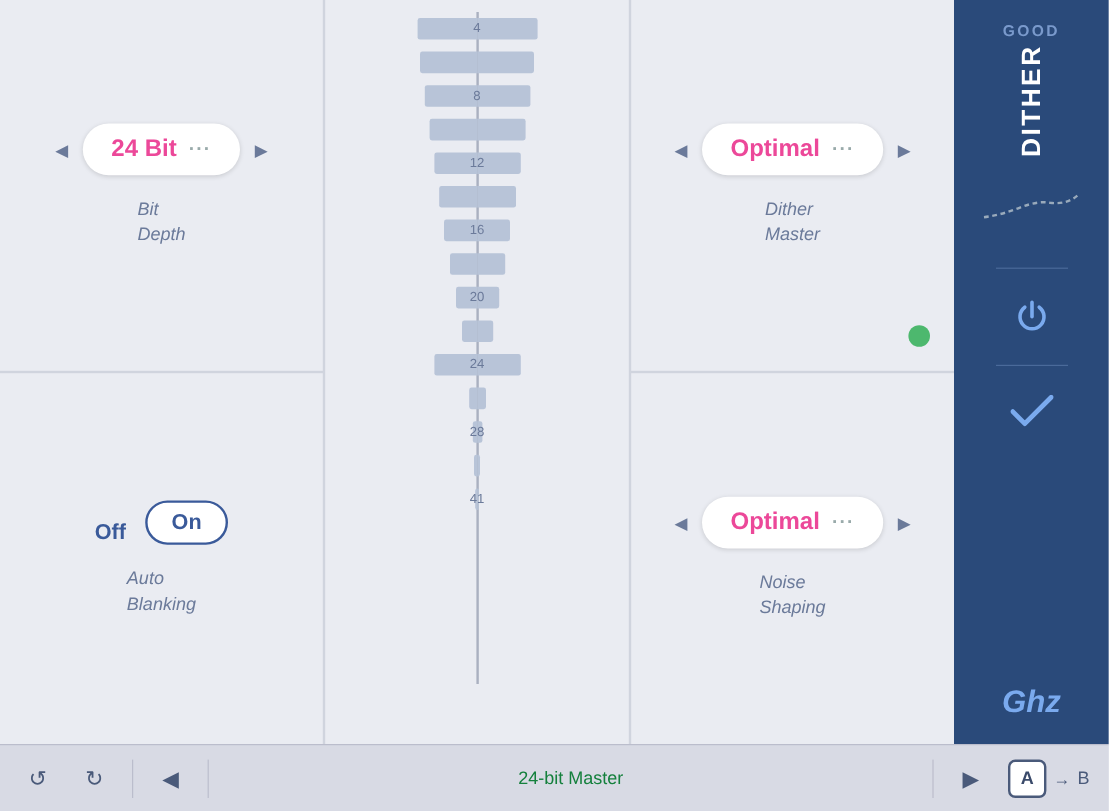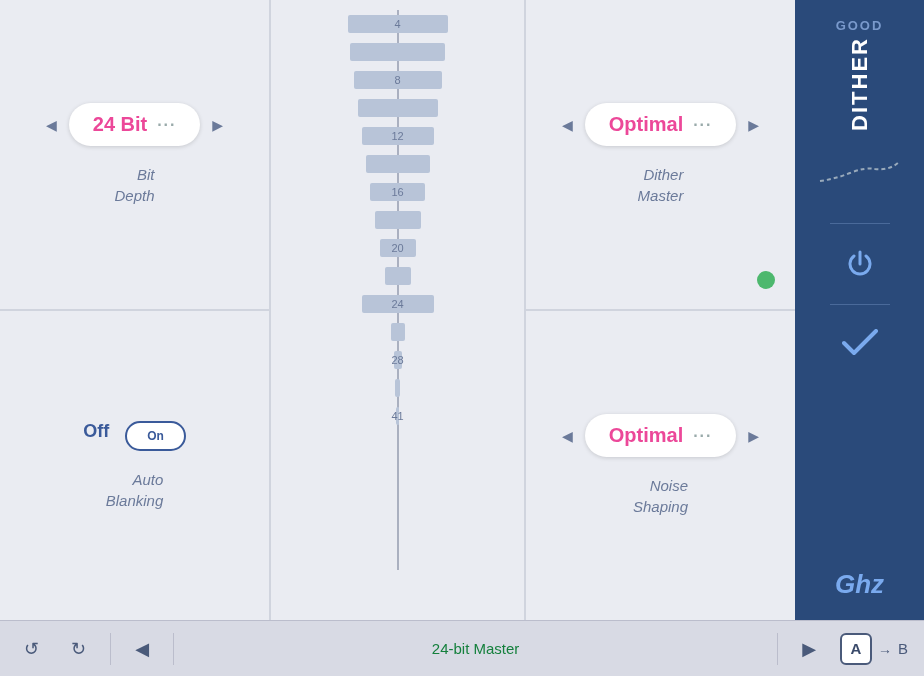--- a/index.html
+++ b/index.html
@@ -80,21 +80,21 @@
     .selector-pill .dots {
       font-size: 16px;
       color: #9aa;
       letter-spacing: 1px;
     }
 
     .cell-label {
       font-style: italic;
       color: #6b7a9a;
       font-size: 15px;
-      text-align: right;
+      text-align: left;
       line-height: 1.4;
       margin-top: 8px;
     }
 
     
     .histogram-cell {
       grid-column: 2;
       grid-row: 1 / 3;
       display: flex;
       flex-direction: column;
@@ -163,37 +163,37 @@
       top: 0;
       bottom: 0;
       width: 2px;
       background: #aab0c0;
       transform: translateX(-50%);
     }
 
     
     .auto-blanking-controls {
       display: flex;
-      align-items: flex-start;
+      align-items: flex-end;
       gap: 16px;
       margin-bottom: 10px;
     }
 
     .off-text {
       font-size: 18px;
       font-weight: 600;
       color: #3a5a9a;
     }
 
     .on-pill {
       background: white;
       border: 2px solid #3a5a9a;
       border-radius: 20px;
       padding: 6px 20px;
-      font-size: 12px;
+      font-size: 18px;
       font-weight: 600;
       color: #3a5a9a;
       cursor: pointer;
     }
 
     
     .green-dot {
       width: 18px;
       height: 18px;
       border-radius: 50%;

